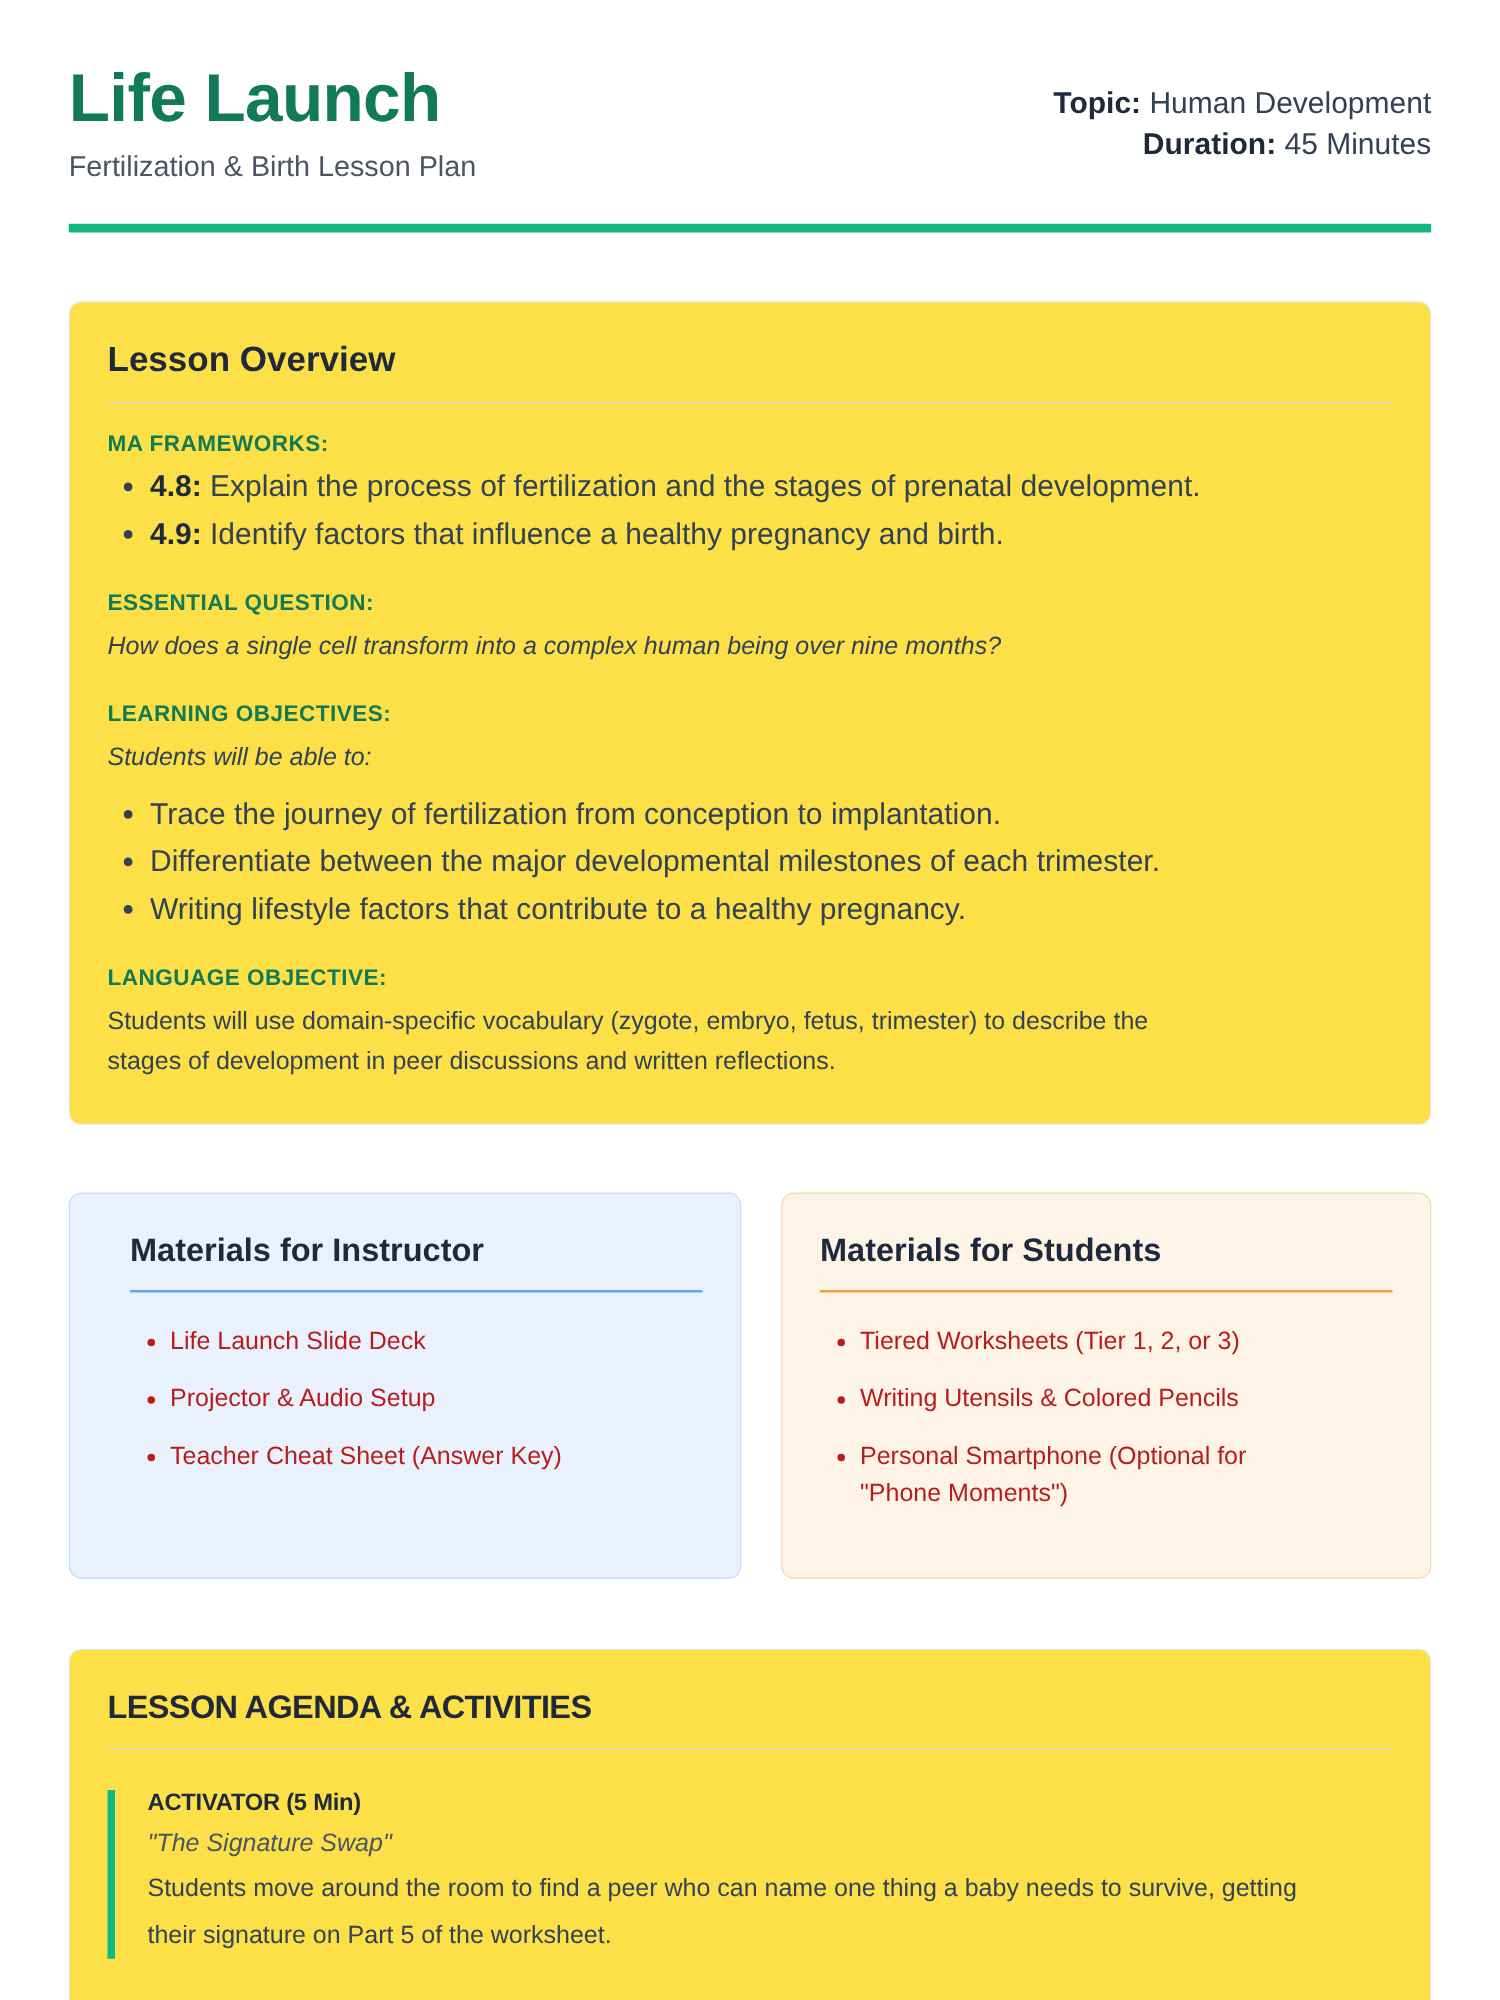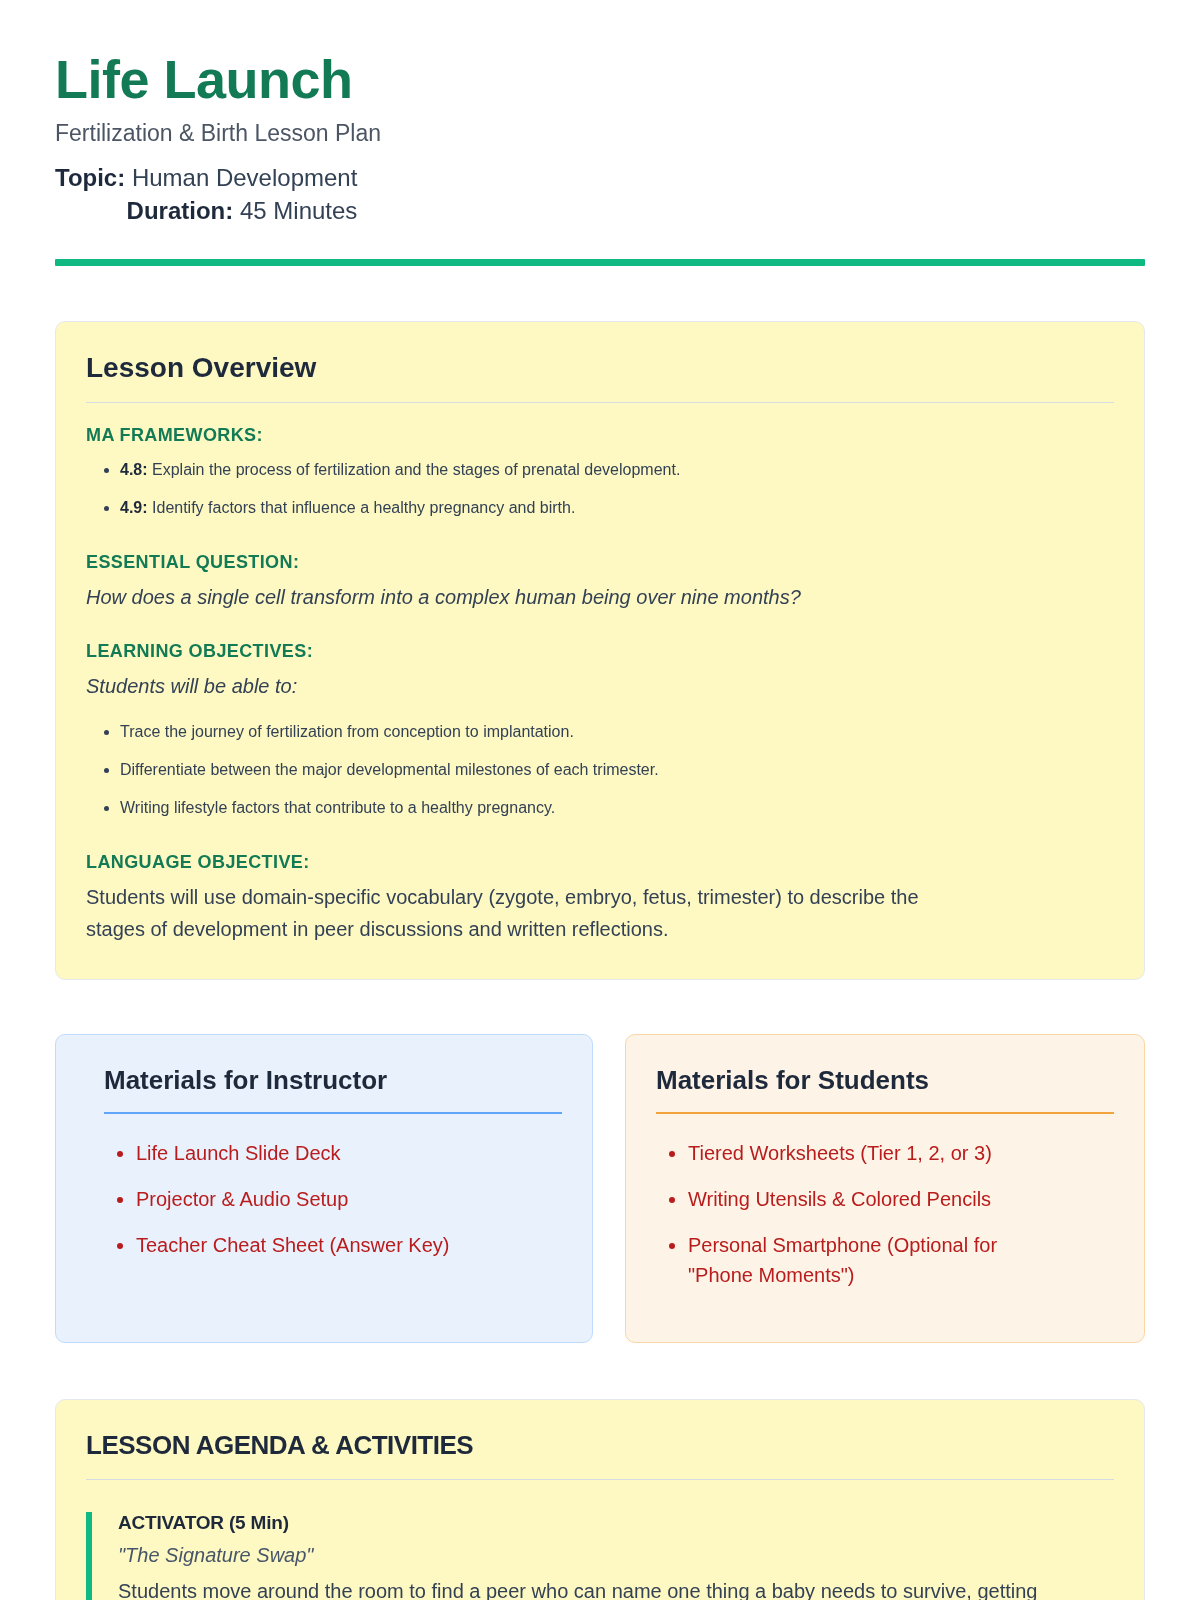--- a/index.html
+++ b/index.html
@@ -5,48 +5,48 @@
   * { margin: 0; padding: 0; box-sizing: border-box; }
   html, body { background: #ffffff; }
   body {
     width: 1200px; height: 1600px; overflow: hidden;
     font-family: "Liberation Sans", "DejaVu Sans", sans-serif;
     color: #334155;
   }
   .page { padding: 52px 55px 0 55px; }
 
   
-  .header { display: flex; justify-content: space-between; align-items: flex-start; flex-direction: column; }
+  .header { display: flex; justify-content: space-between; align-items: flex-start; }
   .page-title {
     font-size: 54px; font-weight: 800; letter-spacing: -0.5px;
     color: #127a54; line-height: 1.0;
   }
   .page-subtitle { font-size: 23px; color: #4b5563; margin-top: 14px; font-weight: 400; }
   .header-meta { text-align: right; font-size: 24px; color: #334155; line-height: 33px; margin-top: 14px; }
   .meta-label { font-weight: 700; color: #1e293b; }
   .accent-rule { height: 7px; background: #10b981; margin-top: 32px; border-radius: 1px; }
 
   
   .card {
-    background: #fef9c3; border: 1px solid #e5e9ef; border-radius: 10px;
+    background: #fde047; border: 1px solid #e5e9ef; border-radius: 10px;
     padding: 30px 30px 34px 30px;
   }
   .overview-card { margin-top: 55px; }
   .card-title { font-size: 28px; font-weight: 700; color: #1e293b; }
   .card-hr { border: none; border-top: 1px solid #d6dce3; margin: 18px 0 22px 0; }
 
   .section-label {
     font-size: 18px; font-weight: 700; color: #127a54;
     letter-spacing: 0.4px; margin-top: 28px; margin-bottom: 8px;
   }
   .section-label.first { margin-top: 0; }
   .body-text { font-size: 20px; color: #334155; line-height: 32px; }
   .italic { font-style: italic; }
   ul.bullets { list-style: disc; padding-left: 34px; margin: 4px 0 0 0; }
-  ul.bullets li { font-size: 16px; color: #334155; line-height: 32px; margin: 6px 0; }
+  ul.bullets li { font-size: 24px; color: #334155; line-height: 32px; margin: 6px 0; }
   ul.bullets li strong { color: #1e293b; font-weight: 700; }
   .lang-text { max-width: 880px; margin-top: 2px; }
 
   
   .materials-row { display: flex; gap: 32px; margin-top: 54px; align-items: stretch; }
   .material-card { flex: 1; border-radius: 10px; padding: 30px 30px 36px 30px; }
   .material-card.instructor { background: #e9f1fc; border: 1px solid #bfdbfe; padding-left: 48px; }
   .material-card.students  { background: #fdf3e6; border: 1px solid #f8d7a5; }
   .material-title {
     font-size: 26px; font-weight: 700; color: #1e293b;

